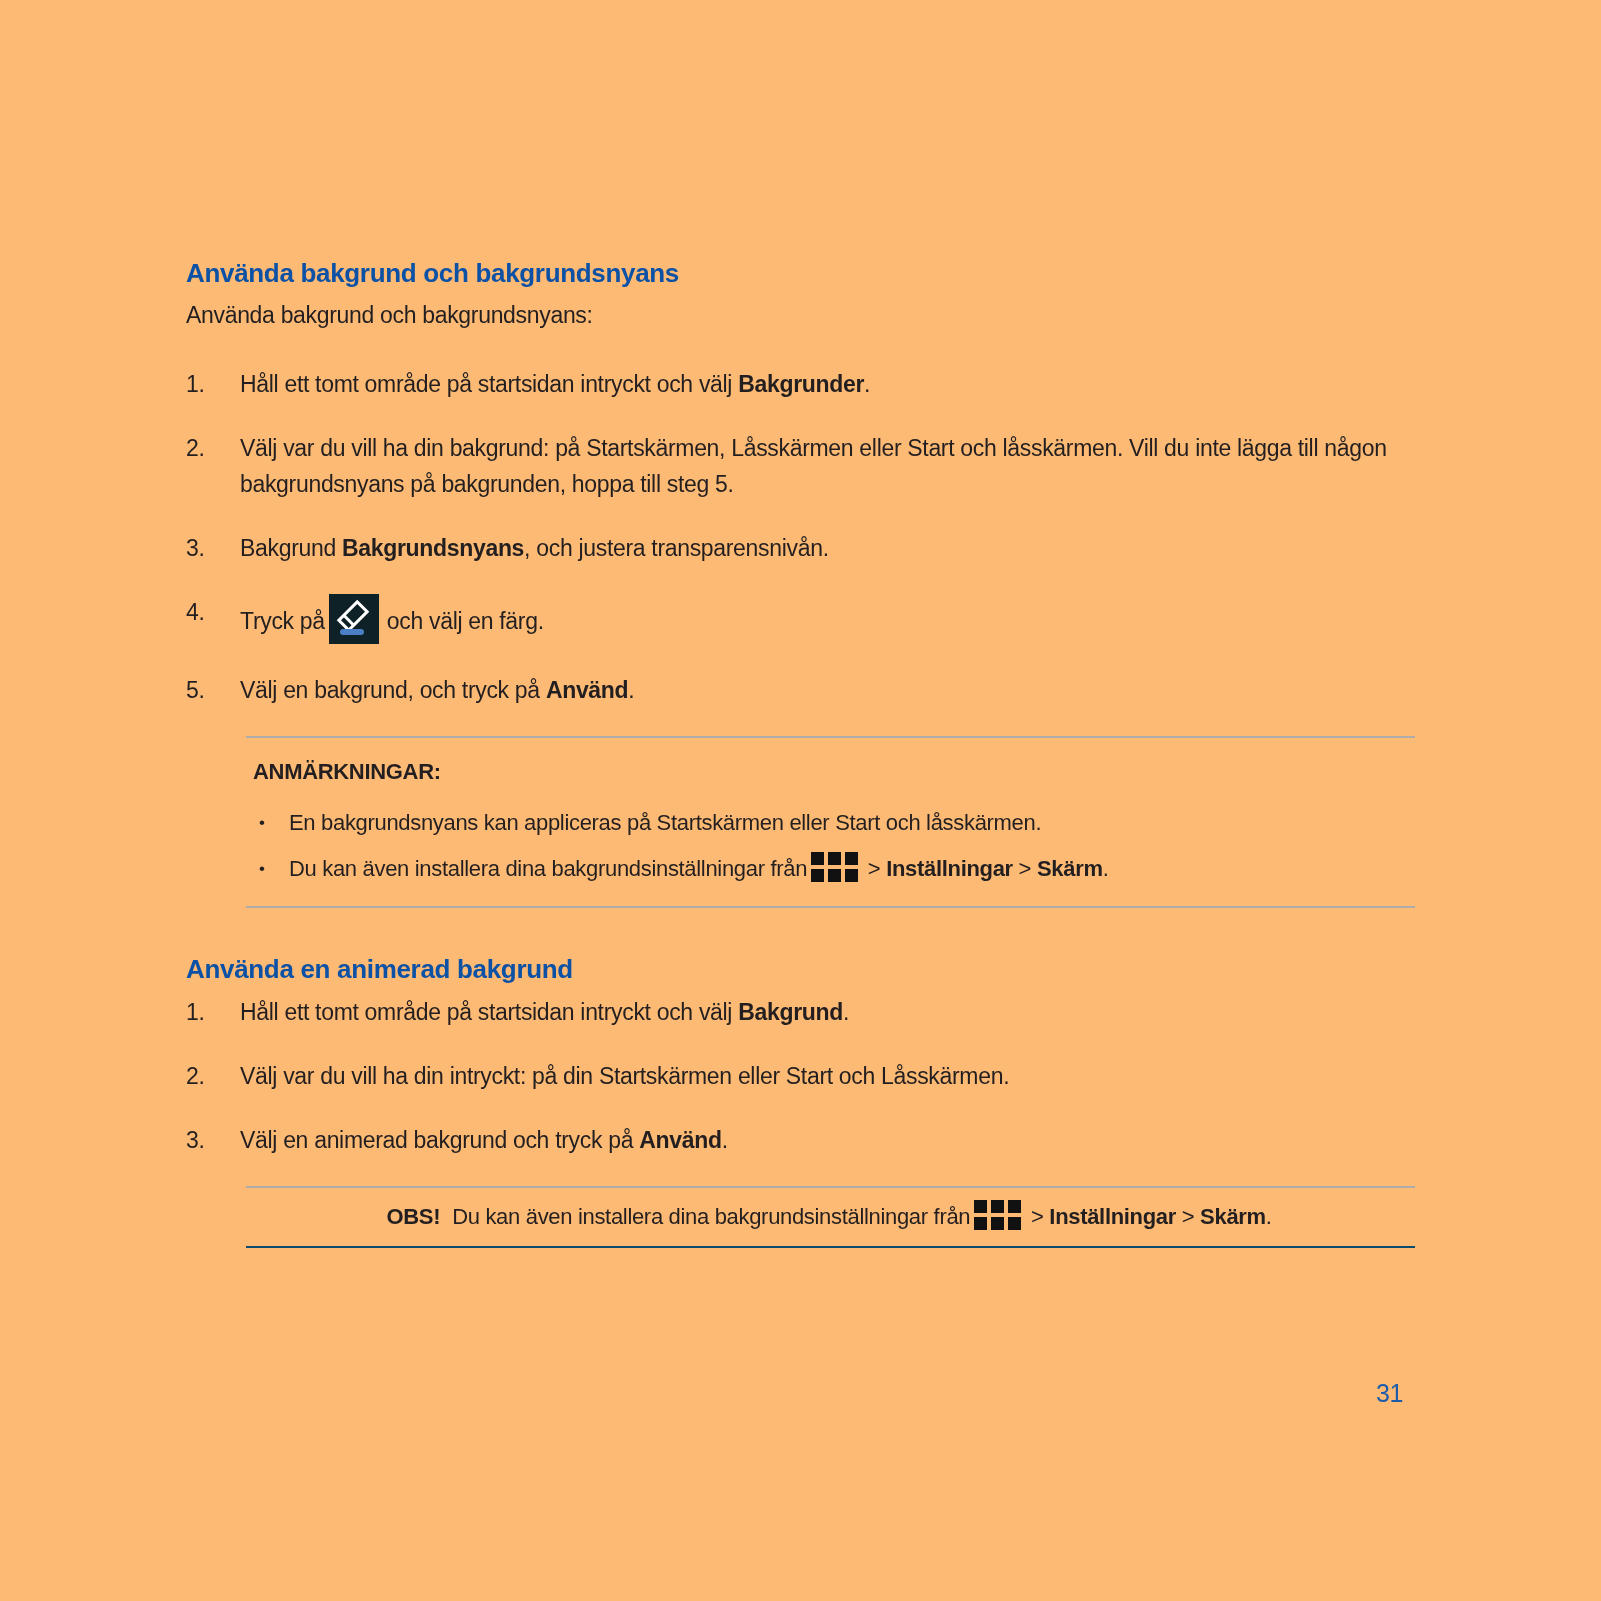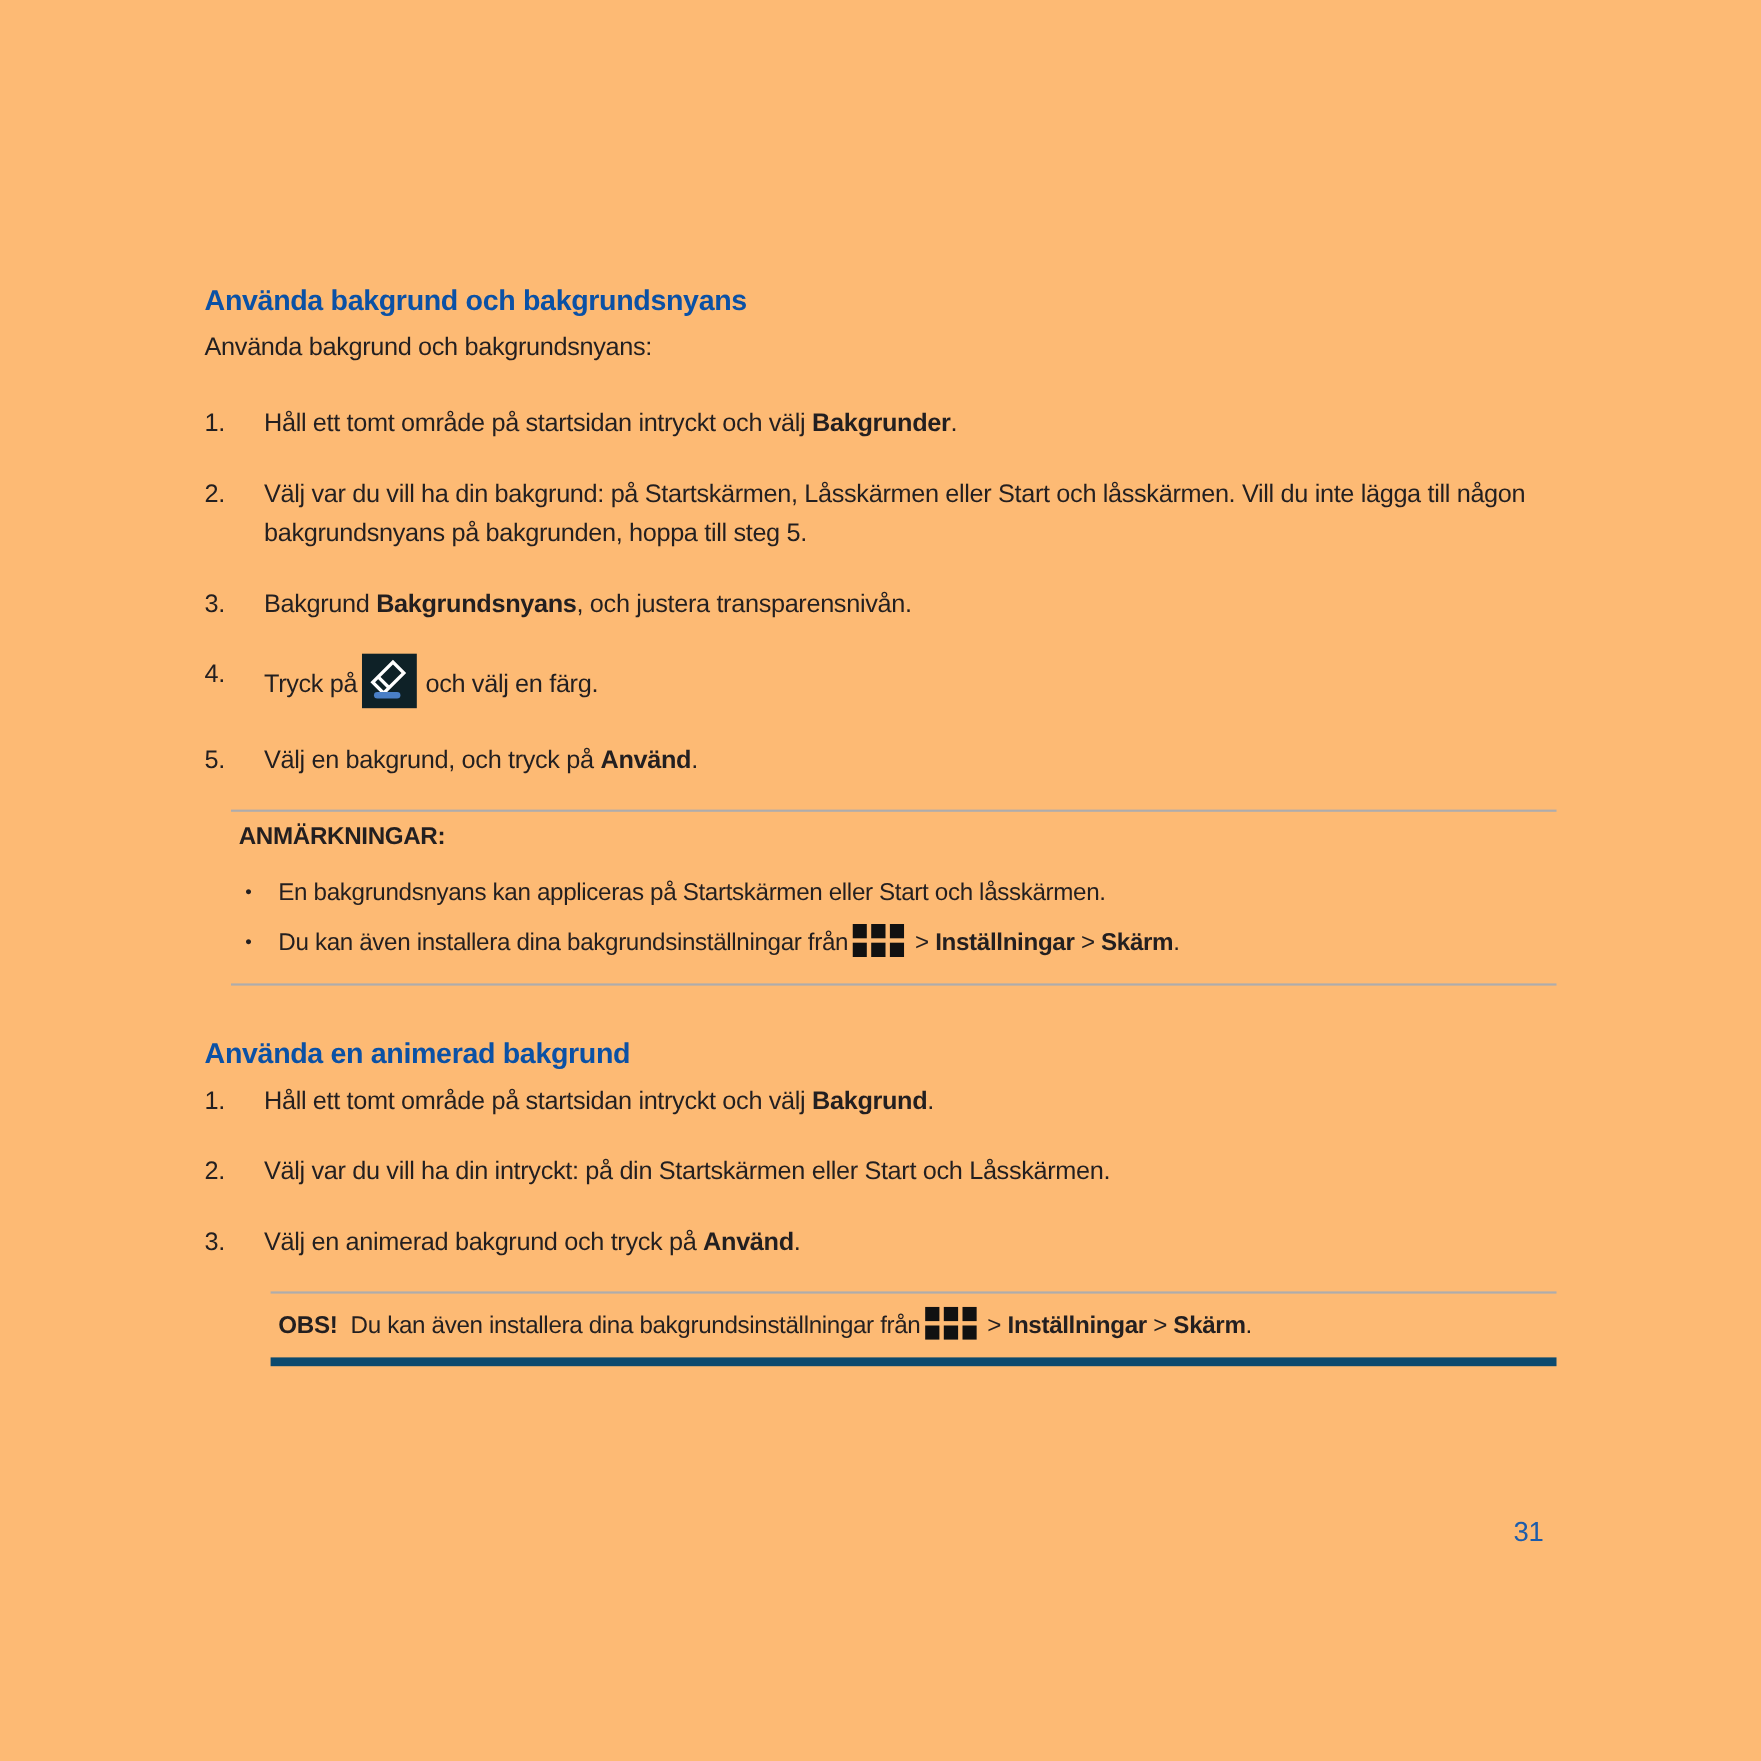--- a/index.html
+++ b/index.html
@@ -58,24 +58,24 @@
   }
   .grid-icon {
     display: inline-block;
     width: 47px;
     height: 30px;
     vertical-align: -6px;
     margin: 0 4px;
   }
 
   .notebox {
-    margin-left: 24px;
+    margin-left: 60px;
     border-top: 2px solid #aeacac;
     border-bottom: 2px solid #aeacac;
-    padding: 4px 10px 14px 7px;
+    padding: 16px 10px 14px 7px;
   }
   .note-title {
     font-size: 22px;
     font-weight: bold;
     line-height: 28px;
     margin: 4px 0 20px 0;
   }
   .nbullet {
     display: flex;
     font-size: 22px;
@@ -91,22 +91,23 @@
     box-sizing: border-box;
   }
   .nbullet .btxt { flex: 1; }
 
   .section2 { margin-top: 46px; }
 
   .obsbox {
     margin-left: 60px;
     margin-top: 26px;
     border-top: 2px solid #aeacac;
-    border-bottom: 8px solid #0c4a6e;
+    border-bottom: 2px solid #0c4a6e;
     padding: 12px 10px 12px 7px;
+    text-align: center;
   }
   .obs-line {
     font-size: 22px;
     line-height: 34px;
   }
   .obs-label {
     font-weight: bold;
     margin-right: 12px;
   }
 

